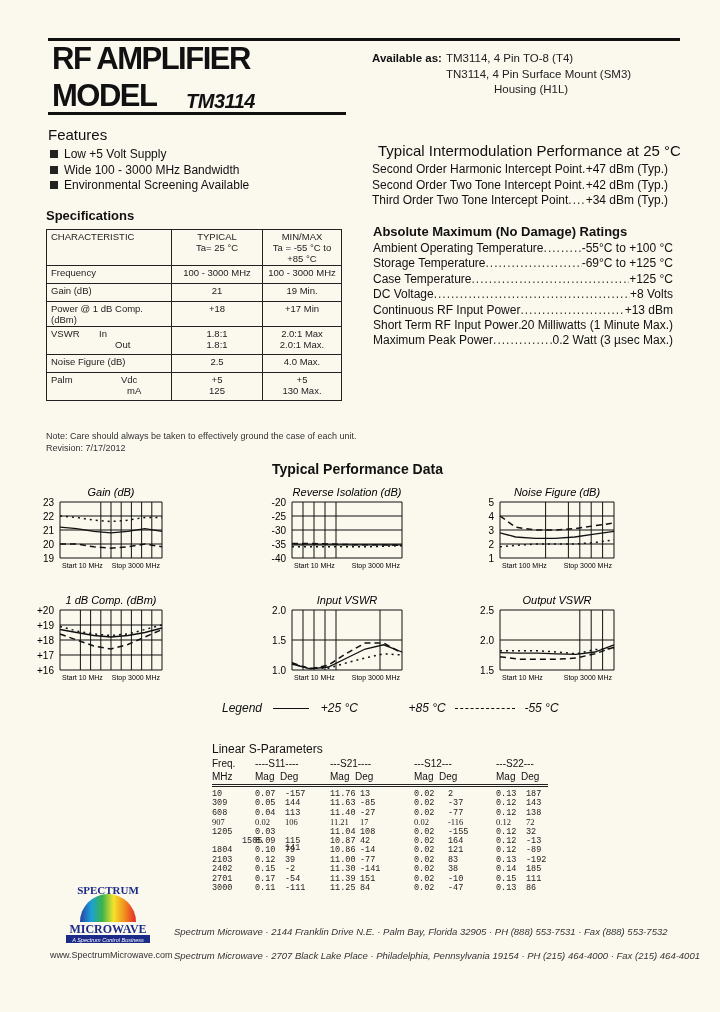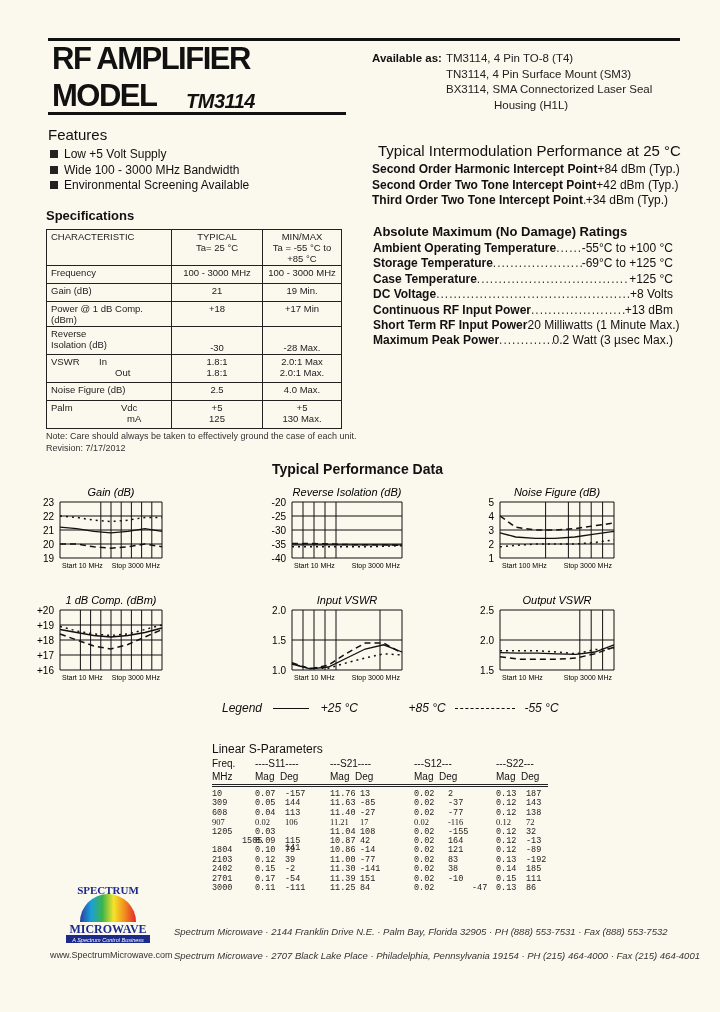--- a/index.html
+++ b/index.html
@@ -15,21 +15,21 @@
   .feat-list { position:absolute; left:50px; top:147px; font-size:12px; line-height:15.5px; }
   .feat-list .bullet { display:inline-block; width:8px; height:8px; background:#222; margin-right:6px; }
   .spec-title { position:absolute; left:46px; top:208px; font-size:13px; font-weight:bold; }
   table.spec { position:absolute; left:46px; top:229px; width:296px; border-collapse:collapse; font-size:9.5px; color:#222; }
   table.spec td { border:1px solid #222; padding:1px 4px; vertical-align:top; }
   table.spec td.c { text-align:center; }
   .note { position:absolute; left:46px; top:430px; font-size:9px; line-height:12px; color:#333; }
   .im-title { position:absolute; left:372px; top:142px; font-size:15px;margin-left:6px; }
   .im-list { position:absolute; left:372px; top:162px; width:296px; font-size:12px; line-height:15.5px; }
   .row { display:flex; justify-content:space-between; white-space:nowrap; }
-  .row .l { flex:0 0 auto;font-weight:bold; }
+  .row .l { flex:0 0 auto; }
   .row .d { flex:1 1 auto; overflow:hidden; color:#333; }
   .row .d::after { content:"................................................................................................................................."; letter-spacing:1px; }
   .row .r { flex:0 0 auto; }
   .am-title { position:absolute; left:373px; top:224px; font-size:13px; font-weight:bold; }
   .am-list { position:absolute; left:373px; top:241px; width:300px; font-size:12px; line-height:15.4px; }
   .tpd-title { position:absolute; left:272px; top:461px; font-size:14px; font-weight:bold;text-align:right; }
   .chart { position:absolute; }
   .legend { position:absolute; left:222px; top:701px; font-size:12px; font-style:italic; white-space:nowrap; }
   .sp-title { position:absolute; left:212px; top:742px; font-size:12px; }
   .sp-head { position:absolute; top:757px; font-size:10px; line-height:13px; }
@@ -44,21 +44,20 @@
 <div class="rule" style="top:38px; width:632px;"></div>
 <div class="title" style="top:43px;">RF AMPLIFIER</div>
 <div class="title" style="top:80px;">MODEL</div>
 <div class="model">TM3114</div>
 <div class="rule" style="top:112px; width:298px;"></div>
 
 <div class="avail-label">Available as:</div>
 <div class="avail-lines">
   <div>TM3114, 4 Pin TO-8 (T4)</div>
   <div>TN3114, 4 Pin Surface Mount (SM3)</div>
-  <div>BX3114, SMA Connectorized Laser Seal</div>
   <div class="indent">Housing (H1L)</div>
 </div>
 
 <div class="feat-title">Features</div>
 <div class="feat-list">
   <div><span class="bullet"></span><span>Low +5 Volt Supply</span></div>
   <div><span class="bullet"></span><span>Wide 100 - 3000 MHz Bandwidth</span></div>
   <div><span class="bullet"></span><span>Environmental Screening Available</span></div>
 </div>
 
@@ -86,28 +85,20 @@
     <td class="c">21</td>
     <td class="c">19 Min.</td>
   </tr>
   <tr style="height:18px;">
     <td>Power @ 1 dB Comp. (dBm)</td>
     <td class="c">+18</td>
     <td class="c">+17 Min</td>
   </tr>
   <tr style="height:28px;">
     <td>
-          <div>Reverse</div>
-          <div>Isolation (dB)</div>
-        </td>
-    <td class="c" style="vertical-align:bottom;">-30</td>
-    <td class="c" style="vertical-align:bottom;">-28 Max.</td>
-  </tr>
-  <tr style="height:28px;">
-    <td>
           <div style="display:flex;">
             <span style="width:48px;">VSWR</span>
             <span>In</span>
           </div>
           <div style="padding-left:64px;">Out</div>
         </td>
     <td class="c">
           <div>1.8:1</div>
           <div>1.8:1</div>
         </td>
@@ -143,21 +134,21 @@
 <div class="note">
   <div>Note: Care should always be taken to effectively ground the case of each unit.</div>
   <div>Revision: 7/17/2012</div>
 </div>
 
 <div class="im-title">Typical Intermodulation Performance at 25 °C</div>
 <div class="im-list">
   <div class="row">
       <span class="l">Second Order Harmonic Intercept Point</span>
       <span class="d"></span>
-      <span class="r">+84 dBm (Typ.)</span>
+      <span class="r">+47 dBm (Typ.)</span>
     </div>
   <div class="row">
       <span class="l">Second Order Two Tone Intercept Point</span>
       <span class="d"></span>
       <span class="r">+42 dBm (Typ.)</span>
     </div>
   <div class="row">
       <span class="l">Third Order Two Tone Intercept Point</span>
       <span class="d"></span>
       <span class="r">+34 dBm (Typ.)</span>
@@ -494,21 +485,21 @@
       <span class="sp-col" style="left: 284px;">0.15</span>
       <span class="sp-col" style="left: 314px;">111</span>
     </div>
     <div style="position: relative; height: 9.4px;">
       <span class="sp-col" style="left: 0px;">3000</span>
       <span class="sp-col" style="left: 43px;">0.11</span>
       <span class="sp-col" style="left: 73px;">-111</span>
       <span class="sp-col" style="left: 118px;">11.25</span>
       <span class="sp-col" style="left: 148px;">84</span>
       <span class="sp-col" style="left: 202px;">0.02</span>
-      <span class="sp-col" style="left: 236px; margin-left: 24px;">-47</span>
+      <span class="sp-col" style="left: 236px;">-47</span>
       <span class="sp-col" style="left: 284px;">0.13</span>
       <span class="sp-col" style="left: 314px;">86</span>
     </div>
   </div>
 
 <div class="abs" style="left:58px; top:872px; width:100px; height:72px;">
   <svg width="100" height="72" viewBox="0 0 100 72">
     <defs>
       <linearGradient id="rb" x1="0" x2="1" y1="0" y2="0">
         <stop offset="0" stop-color="#2a3fa0"></stop>

